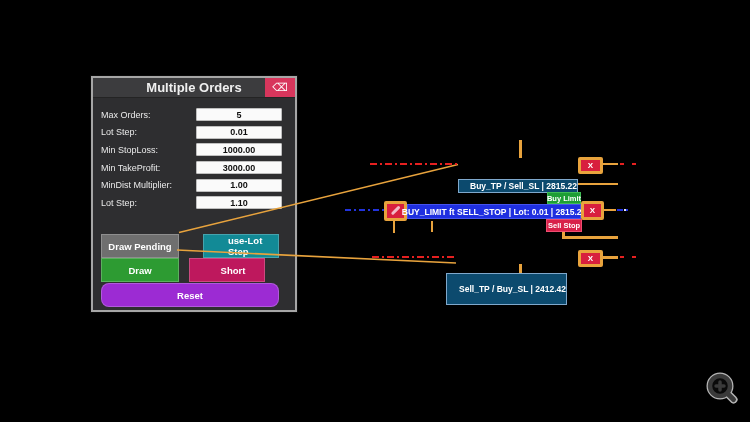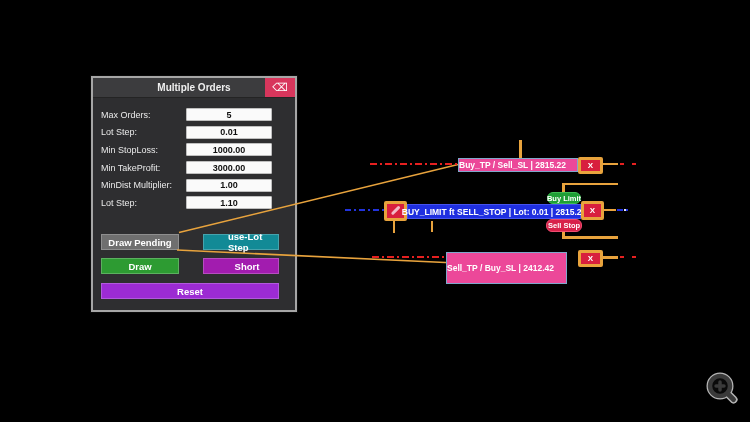--- a/index.html
+++ b/index.html
@@ -14,77 +14,77 @@
     position:absolute;left:91px;top:76px;width:206px;height:236px;
     box-sizing:border-box;background:#2E2E30;border:2px solid #A6A6A6;
     box-shadow:0 0 0 1px #0a0a0a;z-index:1;
   }
   .titlebar{
     position:absolute;left:0;top:0;right:0;height:19px;
     background:#3C3C3E;border-bottom:1px solid #242424;
   }
   .titlebar .title{
     display:block;line-height:19px;text-align:center;
-    font-size:10px;font-weight:bold;color:#EFEFEF;
+    font-size:13px;font-weight:bold;color:#EFEFEF;
   }
   .close-btn{
     position:absolute;right:0;top:0;width:30px;height:19px;
     background:#D8365C;color:#FFF;text-align:center;line-height:19px;
     font-size:11px;cursor:pointer;
   }
-  .fields{position:absolute;left:8px;right:23px;top:30px;}
+  .fields{position:absolute;left:8px;right:13px;top:30px;}
   .field-row{
     display:flex;justify-content:space-between;align-items:center;
     height:13px;margin-bottom:4.7px;
   }
   .field-label{font-size:9px;color:#EAEAEA;white-space:nowrap;}
   .field-input{
     width:86px;height:13px;box-sizing:border-box;
     background:#FAFAFA;border:1px solid #BFBFBF;border-radius:1px;
     color:#111;font-weight:bold;font-size:9px;text-align:center;
     font-family:"Liberation Sans", sans-serif;padding:0;
   }
   .pbtn{
-    position:absolute;box-sizing:border-box;height:16px;
+    position:absolute;box-sizing:border-box;height:24px;
     display:flex;align-items:center;justify-content:center;
     font-size:9.5px;font-weight:bold;color:#FFF;cursor:pointer;
     border:1px solid rgba(255,255,255,0.22);
   }
   .btn-drawpending{left:8px;top:156px;width:78px;background:#6F6F6F;}
   .btn-uselotstep{left:110px;top:156px;width:76px;background:#128A96;padding-left:24px;}
   .btn-long{left:8px;top:180px;width:78px;background:#2D9B32;}
-  .btn-short{left:110px;top:180px;width:76px;background:#a21caf;padding-left:12px;}
-  .btn-reset{left:8px;top:205px;width:178px;background:#9C2BD3;}
+  .btn-short{left:96px;top:180px;width:76px;background:#be185d;padding-left:12px;}
+  .btn-reset{left:8px;top:205px;width:178px;background:#9C2BD3;border-radius:8px;}
   
   .lines-svg{position:absolute;left:0;top:0;z-index:2;pointer-events:none;}
   
   .obj{position:absolute;z-index:3;box-sizing:border-box;}
   .price-label{
-    background:#ec4899;border:1px solid #7FA8CC;color:#FFF;
+    background:#0c4a6e;border:1px solid #7FA8CC;color:#FFF;
     font-size:8.5px;font-weight:bold;text-align:center;
-    display:flex;align-items:center;justify-content:flex-start;white-space:nowrap;
+    display:flex;align-items:center;justify-content:flex-end;white-space:nowrap;margin-top:21px;
   }
   .pending-label{
     background:#1F2FE0;border:1px solid #4553ED;color:#FFF;
     font-size:8.5px;font-weight:bold;text-align:center;
     display:flex;align-items:center;justify-content:center;white-space:nowrap;
   }
   .xbox{
     background:#D81F3E;border:3px solid #E8A33D;border-radius:2px;
     color:#FFF;font-size:8px;font-weight:bold;
     display:flex;align-items:center;justify-content:center;cursor:pointer;
   }
   .pencil-box{
     background:#D81F3E;border:3px solid #E8A33D;border-radius:2px;
     display:flex;align-items:center;justify-content:center;cursor:pointer;
   }
   .pencil-glyph{width:11px;height:2.5px;background:#F2BAC8;border-radius:1.5px;
     transform:rotate(-45deg);}
   .badge{
-    border-radius:6px;color:#FFF;font-size:7.5px;font-weight:bold;
+    border-radius:0;color:#FFF;font-size:7.5px;font-weight:bold;
     display:flex;align-items:center;justify-content:center;white-space:nowrap;
     z-index:4;cursor:pointer;
   }
   .badge-buy{background:#1E9E35;border:1px solid #3ebc53;}
   .badge-sell{background:#D8214A;border:1px solid #ef4d70;}
   .dashdot-red{height:2px;z-index:2;
     background:repeating-linear-gradient(90deg,#E62020 0 7px,transparent 7px 10px,#E62020 10px 12px,transparent 12px 15px);}
   .dash-red-sparse{height:2px;z-index:2;
     background:repeating-linear-gradient(90deg,#E62020 0 4px,transparent 4px 12px);}
   .dashdot-blue{height:2px;z-index:2;

